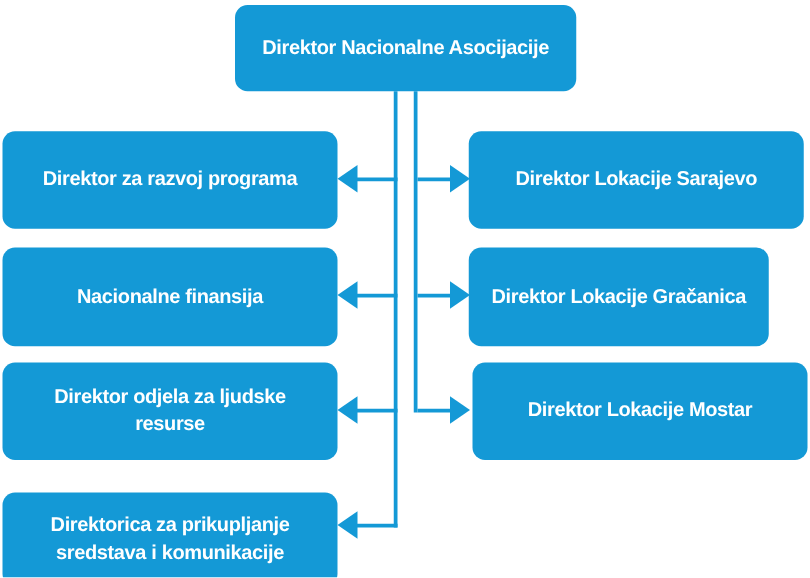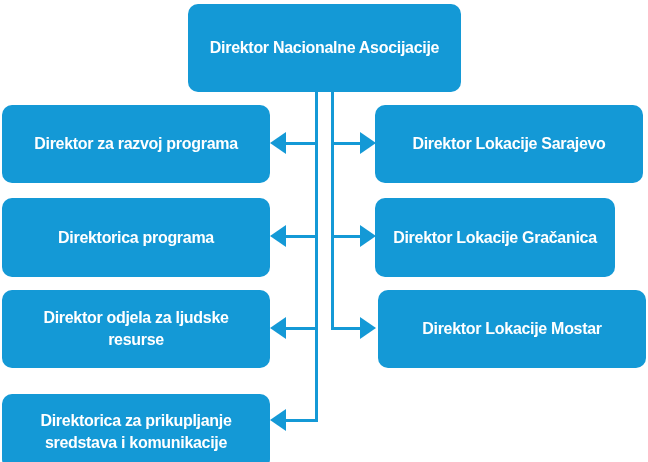--- a/index.html
+++ b/index.html
@@ -9,21 +9,21 @@
     font-family:"Liberation Sans", sans-serif; overflow:hidden;
   }
   .node {
     position:absolute; background:var(--blue); border-radius:10px;
     display:flex; align-items:center; justify-content:center;
     color:var(--text); font-weight:bold; font-size:16px; letter-spacing:-0.3px;
     line-height:1.35; text-align:center; padding:0 12px; box-sizing:border-box;
   }
   .node .lbl { display:block; }
   .node.oneline .lbl { white-space:nowrap; }
-  .node.root { left:188px; top:4px;   width:273px; height:88px; }
+  .node.root { left:188px; top:4px;   width:273px; height:69px; }
   .node.l1  { left:2px;   top:105px; width:268px; height:78px; }
   .node.l2  { left:2px;   top:198px; width:268px; height:79px; }
   .node.l3  { left:2px;   top:290px; width:268px; height:78px;text-align:center; }
   .node.l4  { left:2px;   top:383px; width:268px; height:75px;margin-top:11px; }
   .node.r1  { left:375px; top:105px; width:268px; height:78px; }
   .node.r2  { left:375px; top:198px; width:240px; height:79px; }
   .node.r3  { left:378px; top:290px; width:268px; height:78px; }
 
   .line { position:absolute; background:var(--blue); }
   .trunk-left  { left:315px; top:73px; width:3px; height:349px; }
@@ -64,21 +64,21 @@
   <div class="arrow right ay3"></div>
 
   <div class="node root oneline">
     <span class="lbl">Direktor Nacionalne Asocijacije</span>
   </div>
 
   <div class="node l1 oneline">
     <span class="lbl">Direktor za razvoj programa</span>
   </div>
   <div class="node l2 oneline">
-    <span class="lbl">Direktorica programa</span>
+    <span class="lbl">Nacionalne finansija</span>
   </div>
   <div class="node l3">
     <span class="lbl">Direktor odjela za ljudske resurse</span>
   </div>
   <div class="node l4">
     <span class="lbl">Direktorica za prikupljanje sredstava i komunikacije</span>
   </div>
 
   <div class="node r1 oneline">
     <span class="lbl">Direktor Lokacije Sarajevo</span>

